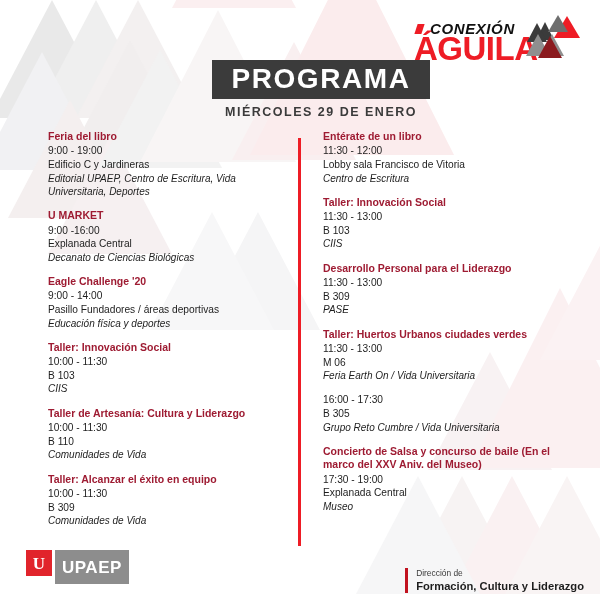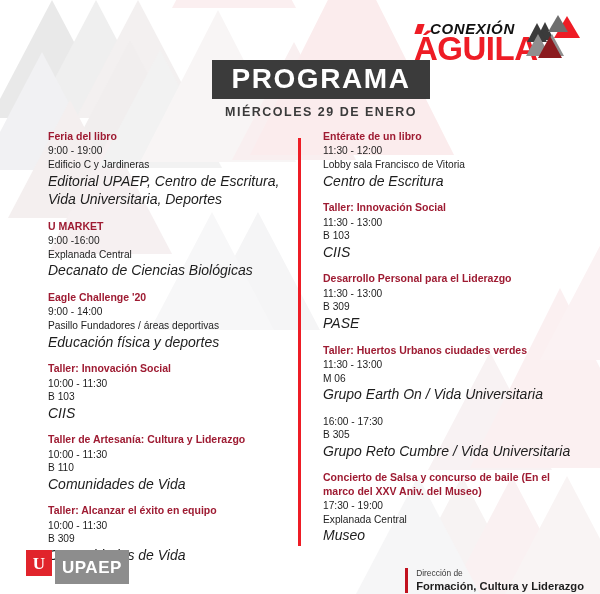--- a/index.html
+++ b/index.html
@@ -157,21 +157,21 @@
     font-family: "Liberation Sans", sans-serif;
   }
   .event-line {
     color: #1d1d1d;
     font-size: 10.2px;
     line-height: 1.33;
     font-family: "Liberation Sans", sans-serif;
   }
   .event-org {
     color: #1d1d1d;
-    font-size: 14px;
+    font-size: 10px;
     font-style: italic;
     line-height: 1.33;
     font-family: "Liberation Sans", sans-serif;
   }
 
   
   .footer {
     position: absolute;
     left: 0;
     bottom: 0;
@@ -371,21 +371,21 @@
         <div class="event-title">Desarrollo Personal para el Liderazgo</div>
         <div class="event-line">11:30 - 13:00</div>
         <div class="event-line">B 309</div>
         <div class="event-org">PASE</div>
       </div>
 
       <div class="event">
         <div class="event-title">Taller: Huertos Urbanos ciudades verdes</div>
         <div class="event-line">11:30 - 13:00</div>
         <div class="event-line">M 06</div>
-        <div class="event-org">Grupo Earth On / Vida Universitaria</div>
+        <div class="event-org">Feria Earth On / Vida Universitaria</div>
       </div>
 
       <div class="event">
         <div class="event-line">16:00 - 17:30</div>
         <div class="event-line">B 305</div>
         <div class="event-org">Grupo Reto Cumbre / Vida Universitaria</div>
       </div>
 
       <div class="event">
         <div class="event-title">Concierto de Salsa y concurso de baile (En el marco del XXV Aniv. del Museo)</div>

